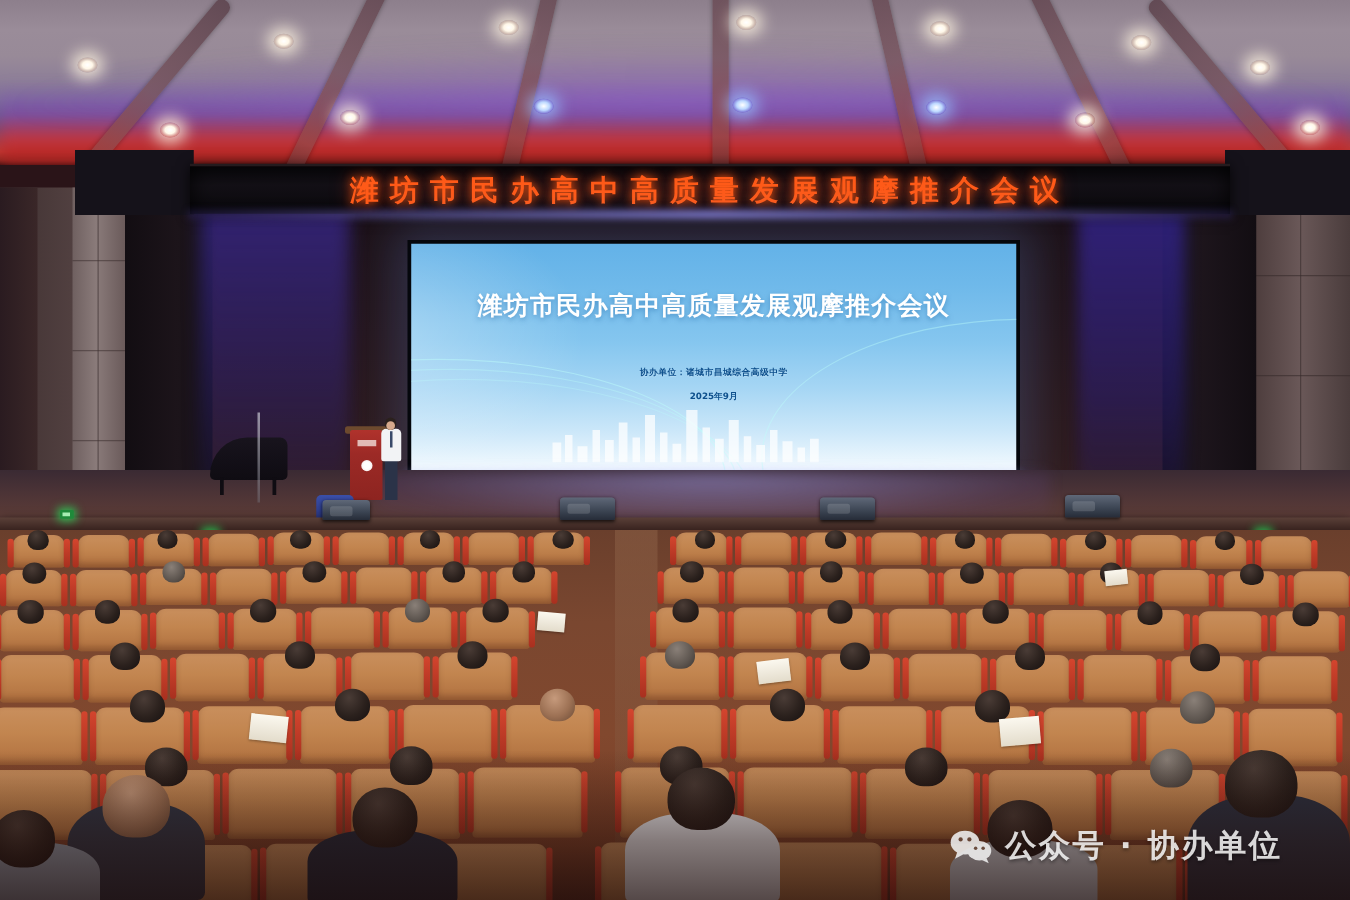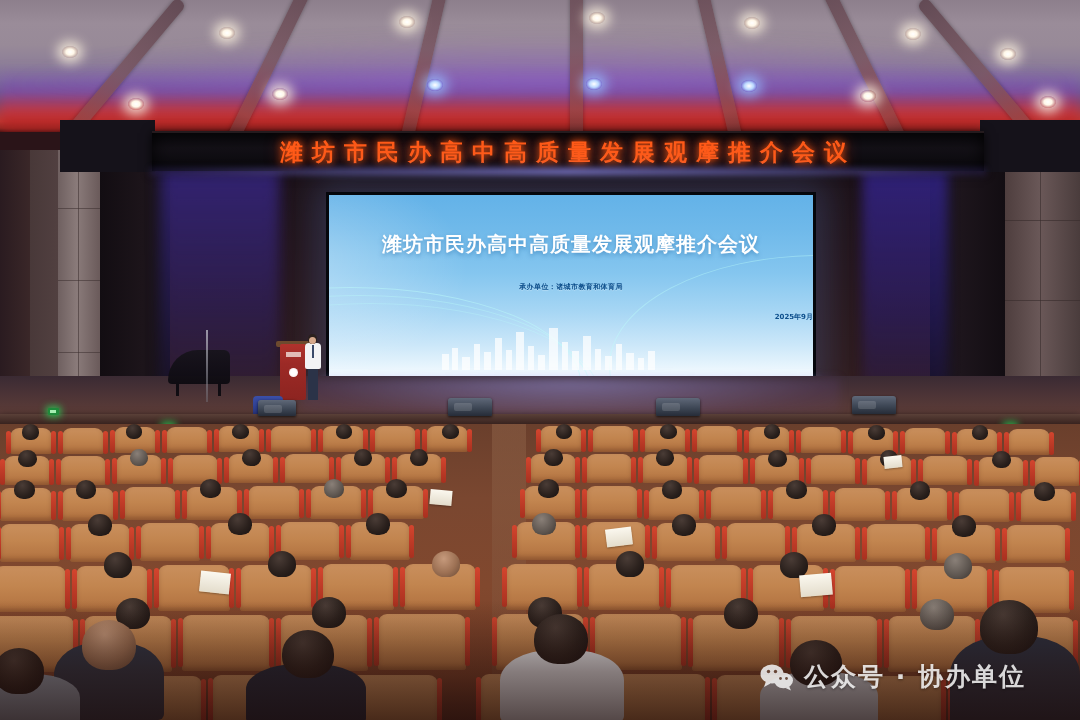--- a/index.html
+++ b/index.html
@@ -148,21 +148,21 @@
     font-family:"DejaVu Sans","Liberation Sans",sans-serif;
   }
   .scr-sub{
     position:absolute;left:0;right:0;text-align:center;
     color:#0d4f8c;font-size:7px;font-weight:700;letter-spacing:.4px;
     font-family:"DejaVu Sans","Liberation Sans",sans-serif;
     text-shadow:0 1px 1px rgba(255,255,255,.35);
   }
   .scr-sub.l1{top:76px;} .scr-sub.l2{top:87px;} .scr-sub.l3{top:98px;}
   .scr-date{
-    position:absolute;left:0;right:0;top:117px;text-align:right;
+    position:absolute;left:0;right:0;top:117px;text-align:center;
     color:#0d4f8c;font-size:7px;font-weight:700;
     font-family:"DejaVu Sans","Liberation Sans",sans-serif;
   }
   .scr-reflect{
     position:absolute;left:326px;top:379px;width:490px;height:16px;
     background:linear-gradient(to bottom, rgba(160,200,255,.55), rgba(120,150,230,.12));
     filter:blur(4px);
   }
 
   
@@ -383,21 +383,21 @@
           <rect x="163" y="25" width="6" height="21"></rect>
             <rect x="173" y="32" width="7" height="14"></rect>
           <rect x="184" y="20" width="6" height="26"></rect>
             <rect x="194" y="29" width="8" height="17"></rect>
           <rect x="206" y="34" width="6" height="12"></rect>
             <rect x="216" y="27" width="7" height="19"></rect>
         </g>
       </svg>
 
       <div class="scr-title">潍坊市民办高中高质量发展观摩推介会议</div>
-      <div class="scr-sub l2">承办单位：诸城市教育和体育局</div>
+      <div class="scr-sub l3">协办单位：诸城市昌城综合高级中学</div>
       <div class="scr-date">2025年9月</div>
     </div>
   </div>
   <div class="scr-reflect"></div>
 
   <div class="stage-floor"></div>
   <div class="stage-glowC"></div>
 
   <div class="piano">
     <div class="piano-leg" style="left:8px;"></div>

